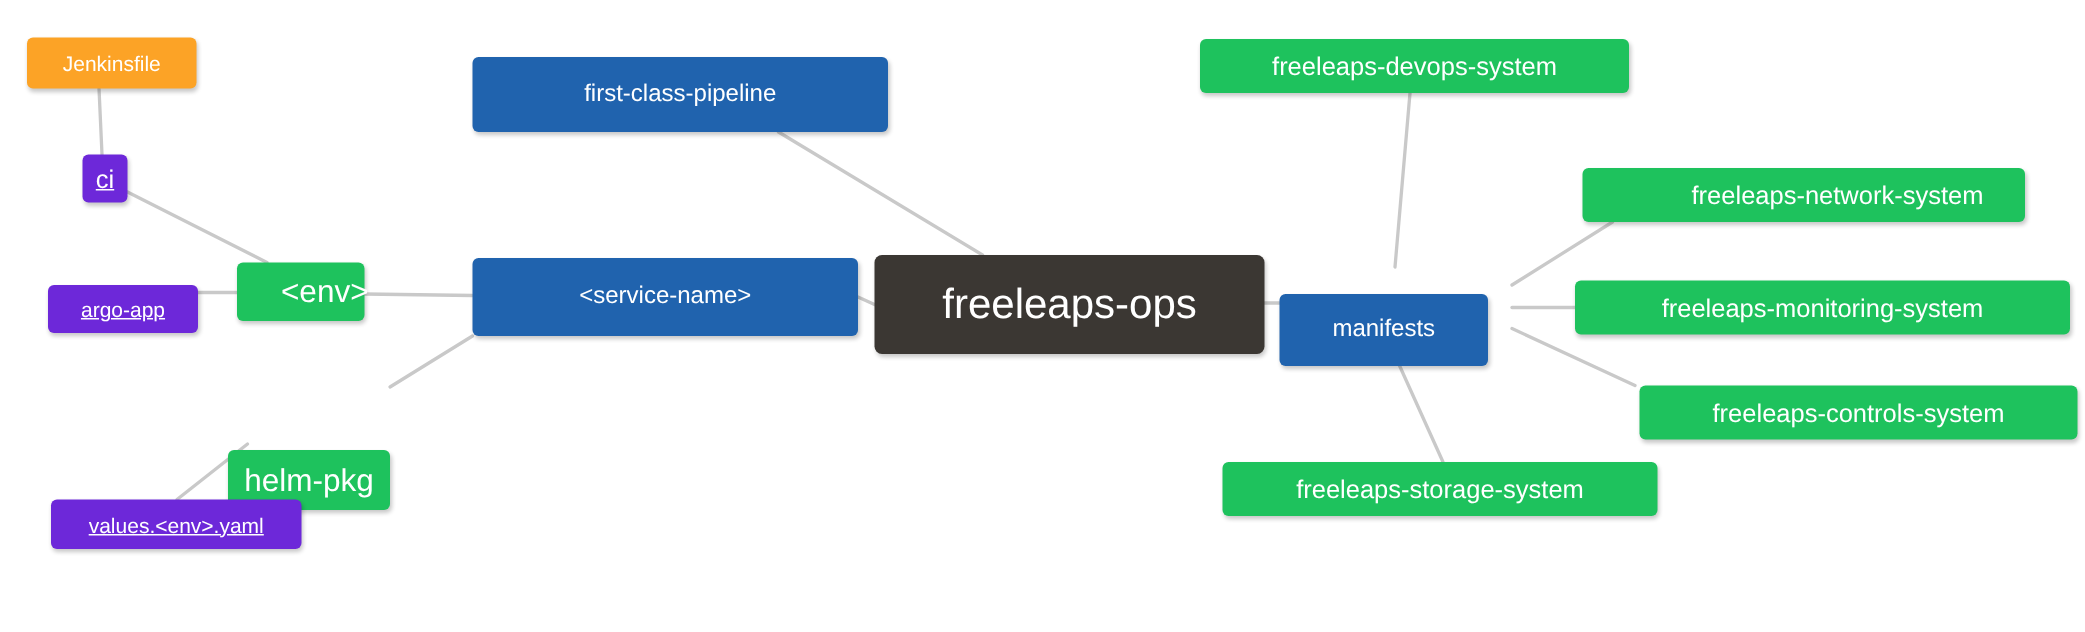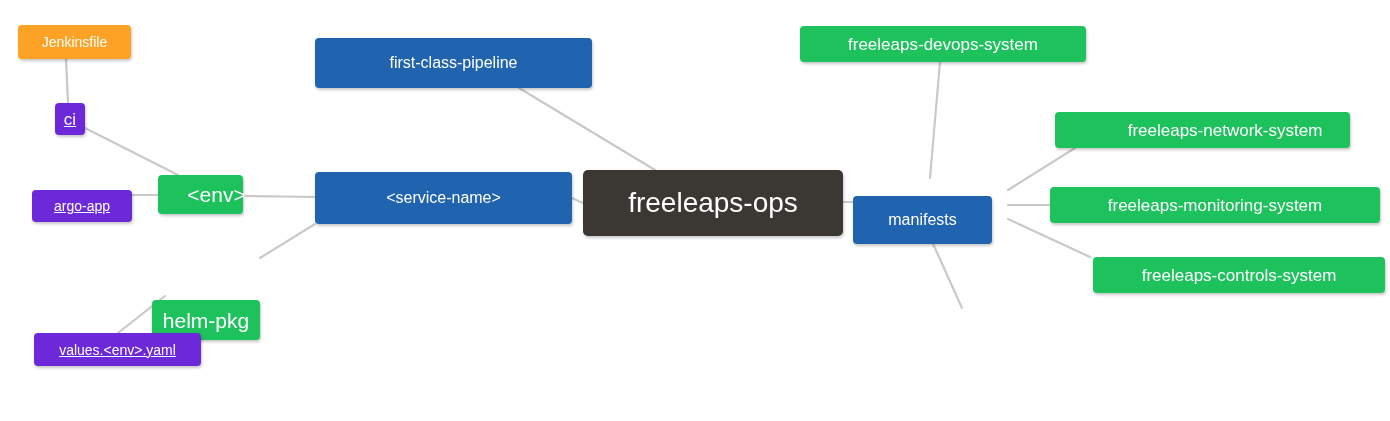--- a/index.html
+++ b/index.html
@@ -160,14 +160,17 @@
   </div>
 
   <div class="node lvl-green xs" style="left:1050px; top:187px; width:330px; height:36px;">
     <span>freeleaps-monitoring-system</span>
   </div>
 
   <div class="node lvl-green xs" style="left:1058px; top:257px; width:292px; height:36px;margin-left:35px;">
     <span>freeleaps-controls-system</span>
   </div>
 
+  <div class="node lvl-green xs" style="left:815px; top:308px; width:290px; height:36px;">
+    <span>freeleaps-storage-system</span>
+  </div>
 
 </div>
 
 </body></html>

